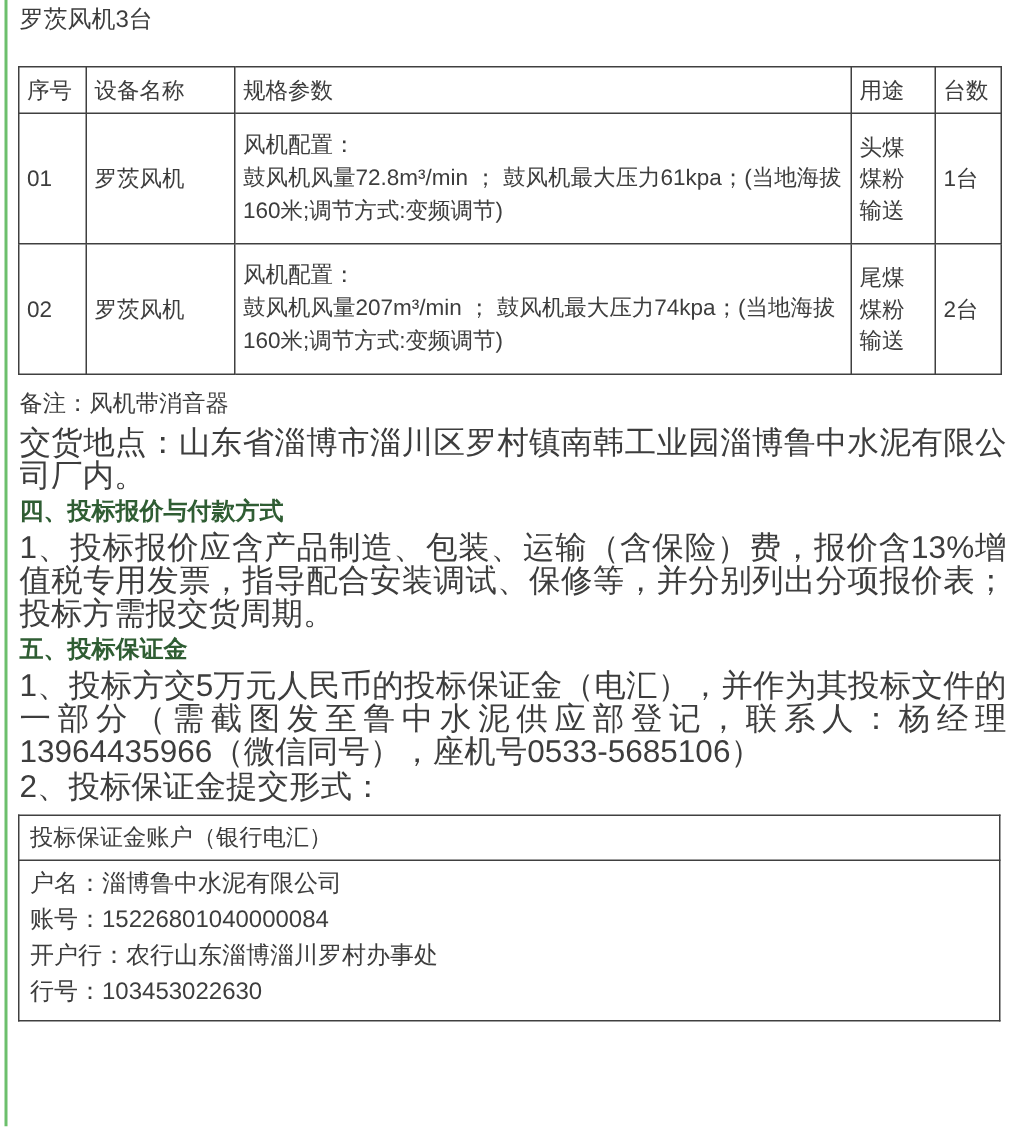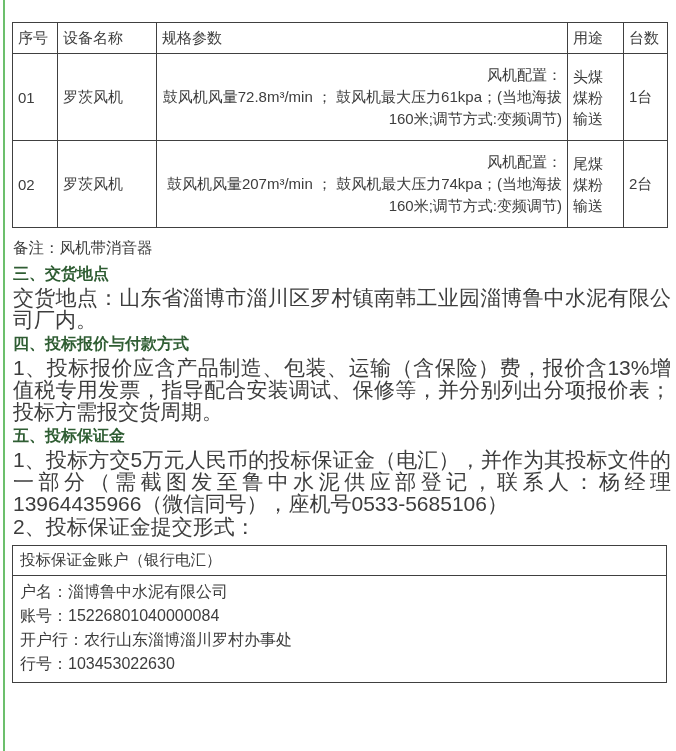--- a/index.html
+++ b/index.html
@@ -37,21 +37,20 @@
     text-align: left;
     vertical-align: middle;
     padding: 2px 5px;
   }
   .eq-table th { height: 31px; }
   .eq-table td { height: 87px; }
   .spec-cell {
     white-space: pre-line;
     line-height: 22px;
     vertical-align: middle;
-    text-align: right;
   }
   .usage-cell {
     white-space: pre-line;
     line-height: 21px;
   }
   .remark {
     font-size: 15.5px;
     line-height: 21px;
     margin: 9px 0 5px 1px;
   }
@@ -80,20 +79,21 @@
   .dep-line {
     font-size: 16px;
     line-height: 24px;
   }
 </style>
 </head>
 <body>
 
 <div class="page">
 
+  <div class="doc-title">罗茨风机3台</div>
 
   <table class="eq-table">
     <colgroup>
       <col style="width:45px">
       <col style="width:99px">
       <col style="width:411px">
       <col style="width:56px">
       <col style="width:44px">
     </colgroup>
     <thead>
@@ -124,21 +124,20 @@
         <td class="usage-cell">尾煤
 煤粉
 输送</td>
         <td>2台</td>
       </tr>
     </tbody>
   </table>
 
   <p class="remark">备注：风机带消音器</p>
 
-  <div class="section-heading">三、交货地点</div>
   <p class="para">交货地点：山东省淄博市淄川区罗村镇南韩工业园淄博鲁中水泥有限公司厂内。</p>
 
   <div class="section-heading">四、投标报价与付款方式</div>
   <p class="para">1、投标报价应含产品制造、包装、运输（含保险）费，报价含13%增值税专用发票，指导配合安装调试、保修等，并分别列出分项报价表；投标方需报交货周期。</p>
 
   <div class="section-heading">五、投标保证金</div>
   <p class="para">1、投标方交5万元人民币的投标保证金（电汇），并作为其投标文件的一部分（需截图发至鲁中水泥供应部登记，联系人：杨经理13964435966（微信同号），座机号0533-5685106）</p>
   <p class="para">2、投标保证金提交形式：</p>
 
   <table class="dep-table">

